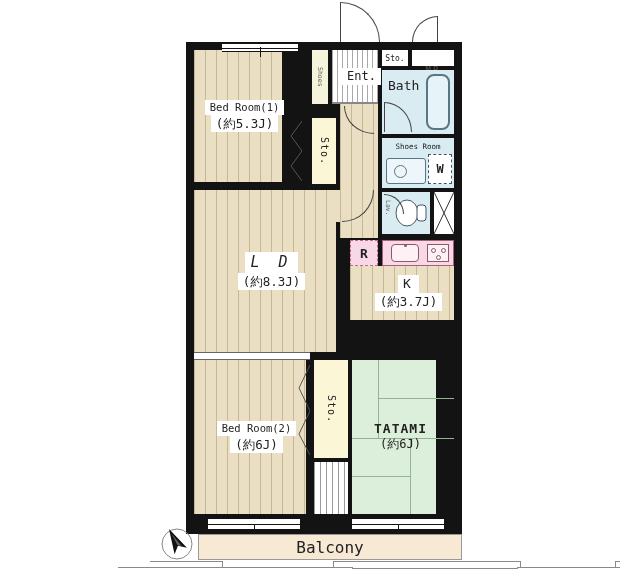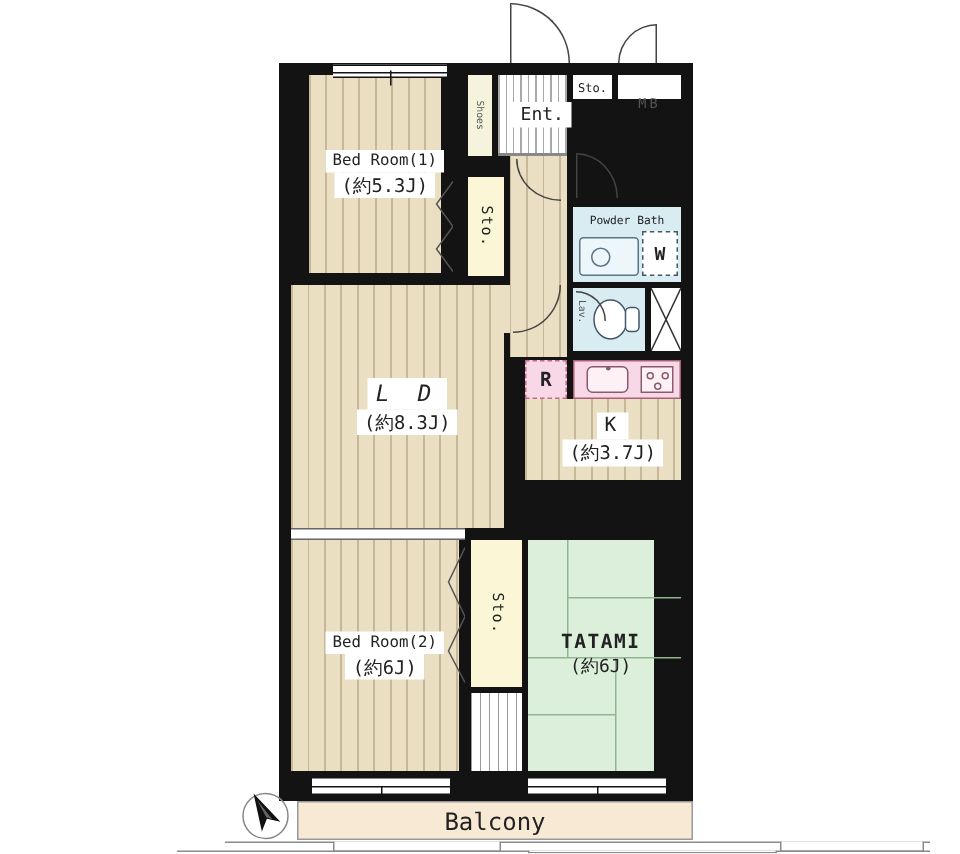--- a/index.html
+++ b/index.html
@@ -34,21 +34,21 @@
 </head>
 <body>
 
 <div id="canvas">
 
   <div class="abs wall" style="left:186px;top:42px;width:276px;height:492px;"></div>
 
   <div class="abs arc" style="left:340px;top:2px;width:40px;height:40px;border-top:1px solid #444;border-right:1px solid #444;border-left:1px solid #444;border-top-right-radius:100%;"></div>
   <div class="abs arc" style="left:412px;top:16px;width:26px;height:26px;border-top:1px solid #444;border-left:1px solid #444;border-right:1px solid #444;border-top-left-radius:100%;"></div>
 
-  <div class="abs wood" style="left:194px;top:50px;width:88px;height:132px;margin-left:12px;">
+  <div class="abs wood" style="left:194px;top:50px;width:88px;height:132px;">
     <div class="lblwrap">
       <span class="chip rname">Bed Room(1)</span>
       <span class="chip rarea">(約5.3J)</span>
     </div>
   </div>
 
   <div class="abs window" style="left:222px;top:43px;width:76px;height:9px;">
     <div class="winmid"></div>
     <div class="wintick" style="top:3px;"></div>
   </div>
@@ -64,24 +64,28 @@
   </div>
 
   <div class="abs" style="left:382px;top:50px;width:26px;height:16px;background:#fff;display:flex;align-items:center;justify-content:center;">
     <span style="font-size:8px;">Sto.</span>
   </div>
 
   <div class="abs" style="left:412px;top:50px;width:42px;height:16px;background:#fff;display:flex;align-items:center;justify-content:center;">
     <span style="font-size:9px;letter-spacing:2px;color:#555;margin-top:24px;">MB</span>
   </div>
 
+  <div class="abs wet" style="left:382px;top:70px;width:72px;height:64px;">
+    <span style="position:absolute;left:6px;top:8px;font-size:13px;">Bath</span>
+    <div class="abs" style="left:44px;top:4px;width:24px;height:56px;border:2px solid #5a7585;border-radius:8px;background:#E6F3F8;"></div>
+  </div>
   <div class="abs arc" style="left:384px;top:102px;width:28px;height:30px;border-top:1px solid #444;border-right:1px solid #444;border-left:1px solid #444;border-top-right-radius:100%;"></div>
 
   <div class="abs wet" style="left:382px;top:138px;width:72px;height:50px;">
-    <span style="position:absolute;left:0;right:0;top:4px;text-align:center;font-size:7.5px;">Powder Bath</span>
+    <span style="position:absolute;left:0;right:0;top:4px;text-align:center;font-size:7.5px;">Shoes Room</span>
     <div class="abs" style="left:4px;top:20px;width:40px;height:26px;border:1px solid #5a7585;border-radius:3px;background:#EDF6FA;">
       <div class="abs" style="left:7px;top:6px;width:13px;height:13px;border:1px solid #5a7585;border-radius:50%;"></div>
     </div>
     <div class="abs" style="left:46px;top:16px;width:24px;height:30px;border:1.5px dashed #44566a;background:#fff;display:flex;align-items:center;justify-content:center;">
       <span style="font-size:12px;font-weight:bold;">W</span>
     </div>
   </div>
 
   <div class="abs wet" style="left:382px;top:192px;width:48px;height:42px;">
     <span class="vtiny" style="position:absolute;left:2px;top:8px;">Lav.</span>

